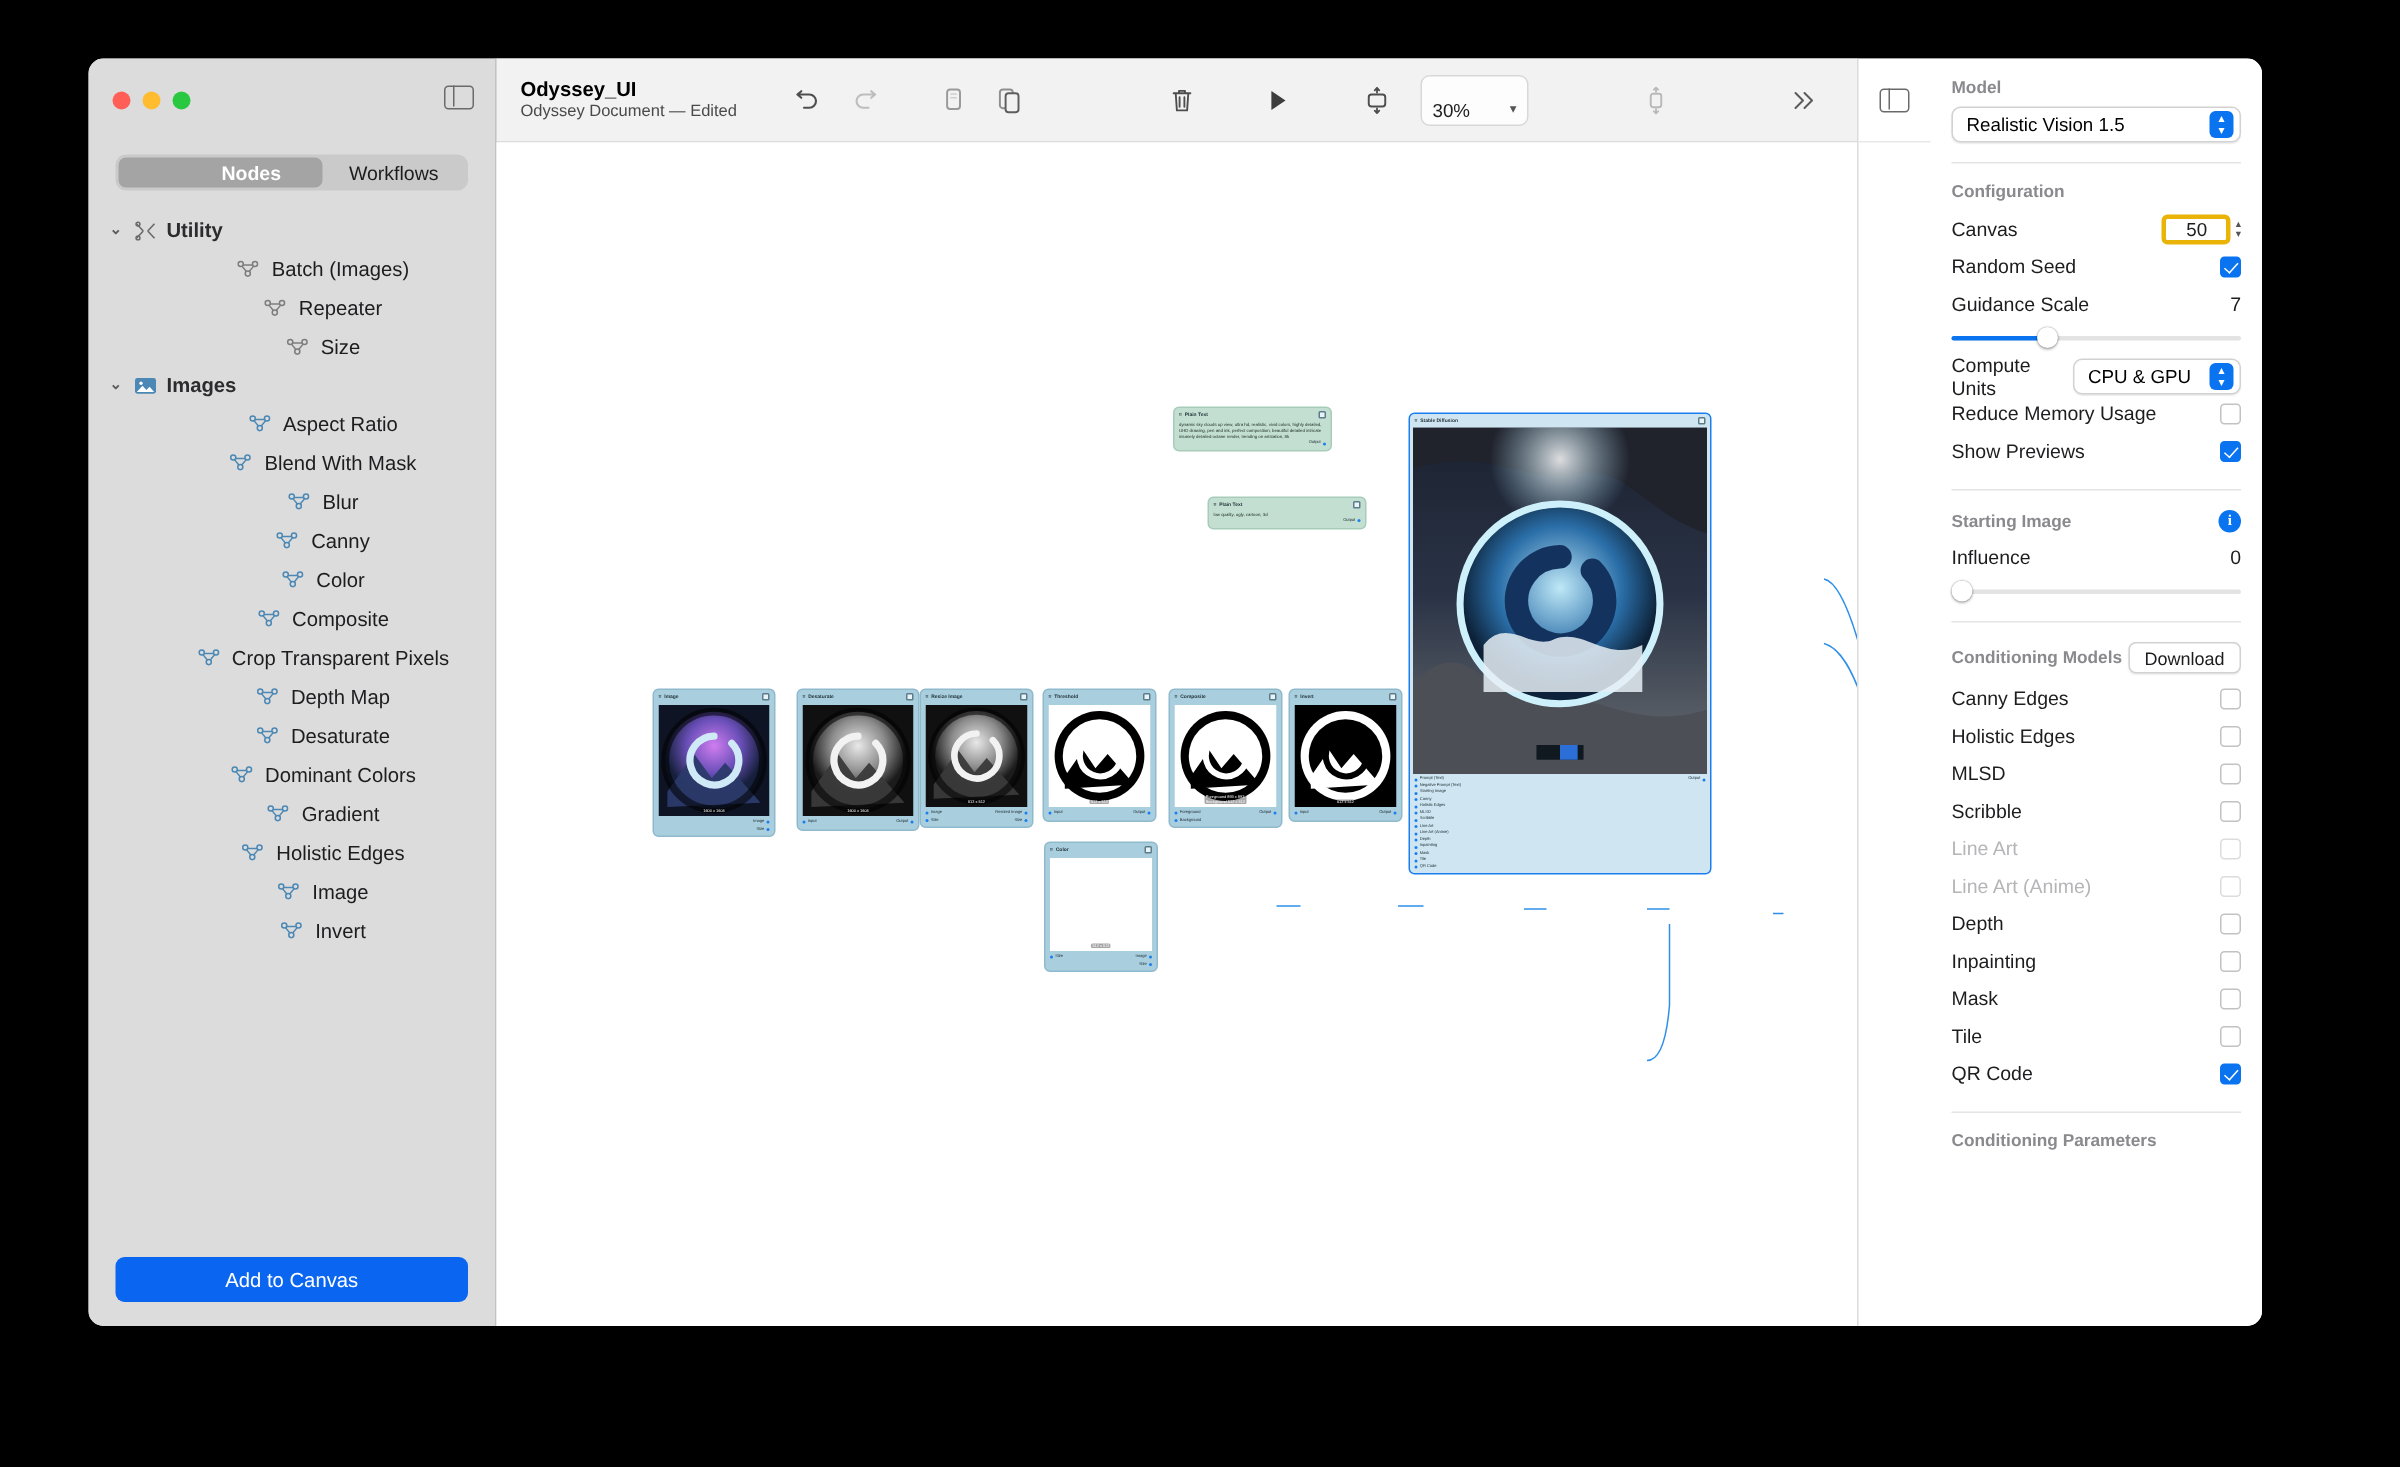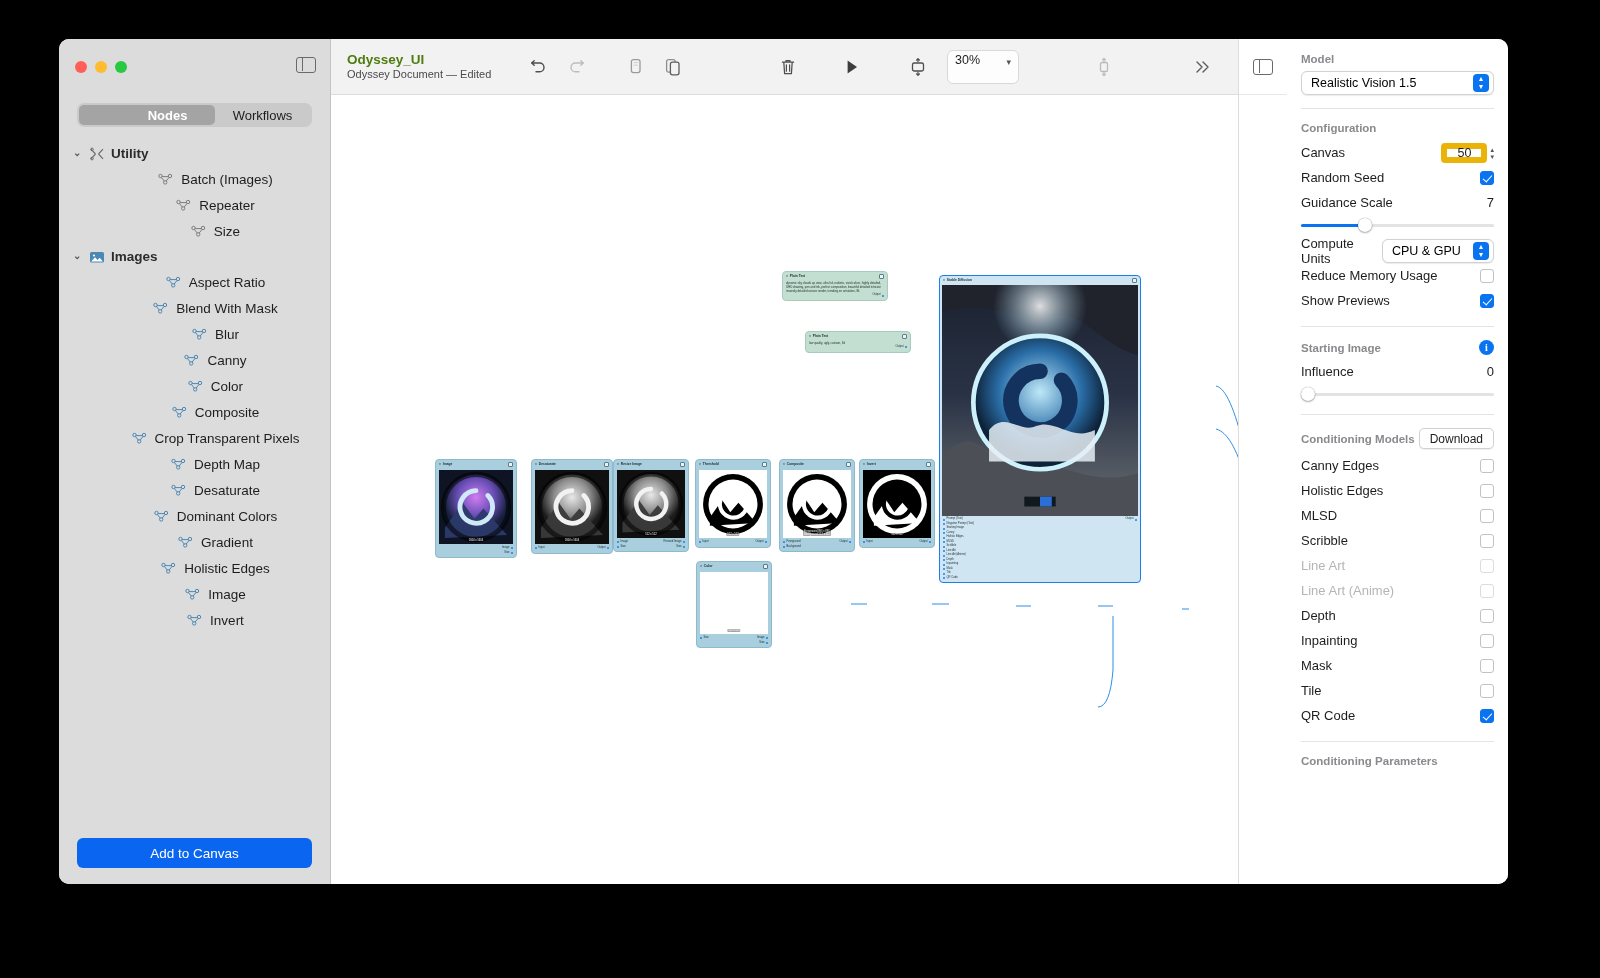--- a/index.html
+++ b/index.html
@@ -98,31 +98,31 @@
   
   .center { flex: 1; display: flex; flex-direction: column; min-width: 0; background: #fff; }
   .toolbar {
     height: 56px; background: #f2f2f2;
     border-bottom: 1px solid #dcdcdc;
     display: flex; align-items: center;
     padding: 0 16px;
     gap: 0;
   }
   .doc-title { line-height: 1.15; min-width: 172px; }
-  .doc-title .t1 { font-size: 13.5px; font-weight: 700; color: #4d7c0f; }
+  .doc-title .t1 { font-size: 13.5px; font-weight: 700; color: #000000; }
   .doc-title .t2 { font-size: 11px; color: #4a4a4a; margin-top: 1px; }
   .tb-btn {
     width: 38px; height: 32px; display: flex; align-items: center; justify-content: center;
     color: #4e4e4e;
   }
   .tb-btn.dim { color: #bdbdbd; }
   .zoom-select {
     height: 26px; min-width: 72px;
     background: #fdfdfd; border: 1px solid #d8d8d8; border-radius: 6px;
-    display: flex; align-items: flex-end; justify-content: space-between;
+    display: flex; align-items: flex-start; justify-content: space-between;
     padding: 16px 7px; font-size: 12.5px; color: #1d1d1f; gap: 18px;
   }
   .chev-sm { font-size: 9px; color: #555; }
 
   .canvas {
     flex: 1; position: relative; background: #ffffff; overflow: hidden;
   }
 
   
   .node {
@@ -198,21 +198,21 @@
   .hr { height: 1px; background: #e4e4e4; margin: 13px 0; }
   .row {
     display: flex; align-items: center; justify-content: space-between;
     height: 25px; font-size: 13px; color: #1d1d1f;
   }
   .row.disabled { color: #b5b5b8; }
   .stepper {
     display: flex; align-items: center; gap: 3px;
   }
   .numbox {
-    width: 46px; height: 20px; border: 6px solid #eab308; border-radius: 4px;
+    width: 46px; height: 20px; border: 3px solid #eab308; border-radius: 4px;
     background: #fff; display: flex; align-items: center; justify-content: center;
     font-size: 12.5px;
   }
   .stepbtns { display: flex; flex-direction: column; font-size: 7px; color: #555; line-height: 7px; }
   .cb {
     width: 14px; height: 14px; border-radius: 3px;
     border: 1px solid #c2c2c2; background: #fff;
   }
   .cb.on { background: #0a74f0; border-color: #0a74f0; position: relative; }
   .cb.on::after {

